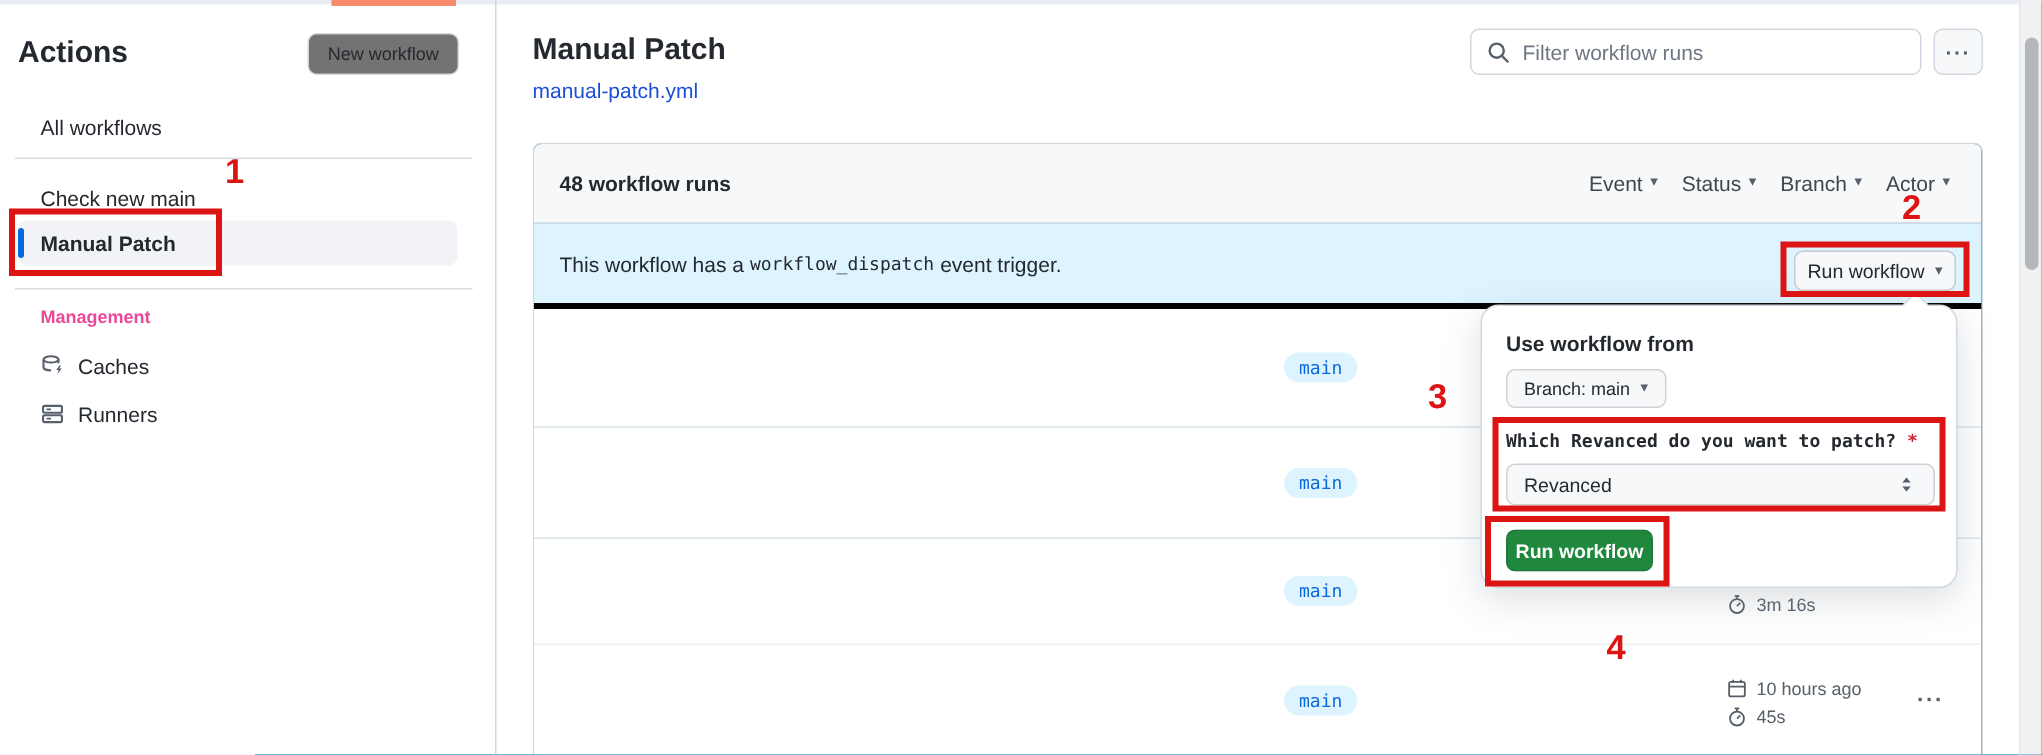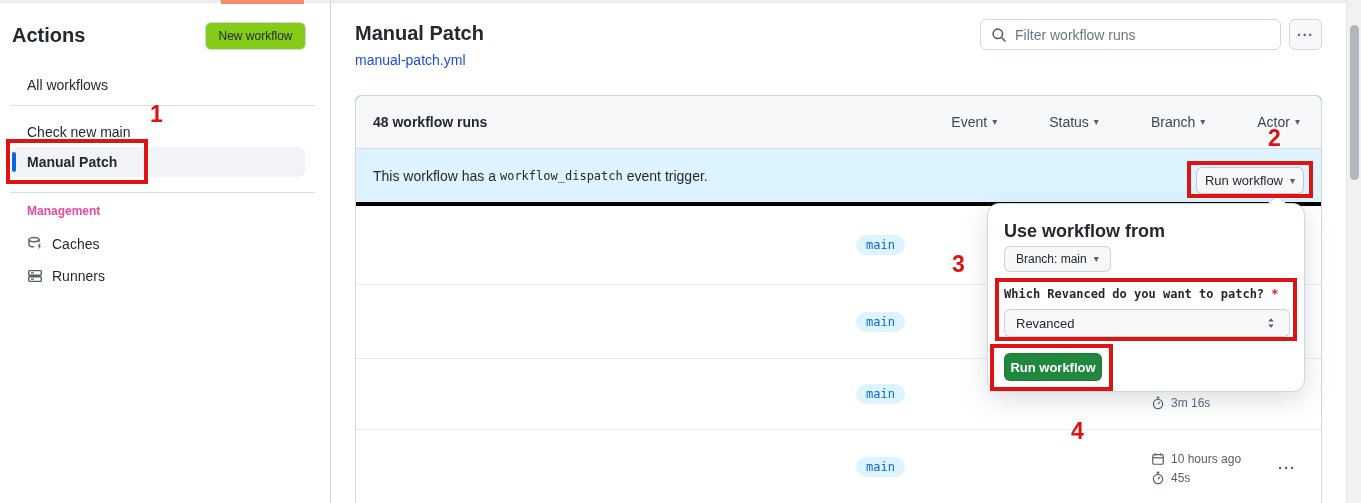--- a/index.html
+++ b/index.html
@@ -12,21 +12,21 @@
   .abs { position:absolute; }
 
   
   .top-strip { left:0; top:0; width:1361px; height:3px; background:#e9edf2; }
   .top-strip-orange { left:221px; top:0; width:83px; height:4px; background:#f98b6d; }
 
   
   .actions-title { left:12px; top:24px; font-size:20px; font-weight:700; }
   .new-workflow-btn { left:205px; top:22px; width:101px; height:28px;
     display:flex; align-items:center; justify-content:center;
-    background:#84cc16; border:1px solid #d0d7de; border-radius:6px;
+    background:#737373; border:1px solid #d0d7de; border-radius:6px;
     font-size:12px; color:#24292f; cursor:pointer; }
   .nav-item { left:27px; font-size:14px; color:#24292f; cursor:pointer; }
   .side-divider { left:10px; width:305px; height:1px; background:#d8dee4; }
   .item-selected { left:12px; top:147px; width:293px; height:30px;
     background:#f1f3f6; border-radius:6px; display:flex; align-items:center;
     padding-left:15px; font-weight:700; font-size:14px; cursor:pointer; }
   .item-accent { position:absolute; left:0; top:5px; width:4px; height:20px;
     background:#0969da; border-radius:2px; }
   .mgmt-header { left:27px; top:204px; font-size:12px; font-weight:700; color:#ec4899; }
   .mgmt-item { left:27px; display:flex; align-items:flex-end; gap:9px; font-size:14px; cursor:pointer; }
@@ -47,21 +47,21 @@
     display:flex; align-items:center; justify-content:center;
     color:#57606a; font-weight:700; letter-spacing:1px; cursor:pointer; }
 
   
   .card { left:355px; top:95px; width:967px; height:408px;
     border:1px solid #d0d7de; border-bottom:none; border-radius:6px 6px 0 0;
     background:#0369a1; overflow:hidden; }
   .card-header { height:53px; background:#f6f8fa; border-bottom:1px solid #d8dee4;
     display:flex; align-items:center; padding:0 17px; }
   .runs-count { font-weight:700; font-size:14px; }
-  .filters { margin-left:auto; display:flex; gap:52px; padding-right:4px; }
+  .filters { margin-left:auto; display:flex; gap:16px; padding-right:4px; }
   .filter-dd { display:flex; align-items:center; gap:5px; font-size:14px;
     color:#3f4750; cursor:pointer; }
   .caret { font-size:10px; color:#57606a; line-height:1; }
   .banner { height:57px; background:#ddf4ff; border-bottom:4px solid #000000;
     display:flex; align-items:center; padding:0 17px; font-size:14px; }
   .banner .code { font-family:"DejaVu Sans Mono", monospace; font-size:12px; padding:0 4px; }
   .run-workflow-btn { left:840px; top:71px; width:108px; height:27px;
     background:#f6f8fa; border:1px solid rgba(31,35,40,0.22); border-radius:6px;
     display:flex; align-items:center; justify-content:center; gap:7px;
     font-size:13px; color:#24292f; cursor:pointer; }
@@ -77,21 +77,21 @@
   .row-kebab { position:absolute; left:922px; top:50%; transform:translateY(-50%);
     color:#57606a; font-size:15px; font-weight:700; letter-spacing:1px; cursor:pointer; }
 
   
   .popover { left:987px; top:203px; width:318px; height:189px; background:#fff;
     border:1px solid #d0d7de; border-radius:12px;
     box-shadow:0 8px 24px rgba(140,149,159,0.3); z-index:15; }
   .pop-caret { position:absolute; top:-7px; left:283px; width:12px; height:12px;
     background:#fff; border-left:1px solid #d0d7de; border-top:1px solid #d0d7de;
     transform:rotate(45deg); }
-  .pop-title { position:absolute; left:16px; top:17px; font-size:18px; font-weight:700; }
+  .pop-title { position:absolute; left:16px; top:17px; font-size:14px; font-weight:700; }
   .branch-btn { position:absolute; left:16px; top:42px; height:26px; padding:0 11px;
     background:#f6f8fa; border:1px solid rgba(31,35,40,0.18); border-radius:6px;
     display:flex; align-items:center; gap:7px; font-size:12px; cursor:pointer; }
   .pop-label { position:absolute; left:16px; top:83px;
     font-family:"DejaVu Sans Mono", monospace; font-weight:700; font-size:12px; }
   .pop-label .req { color:#cf222e; }
   .pop-select { position:absolute; left:16px; top:105px; width:286px; height:28px;
     background:#f6f8fa; border:1px solid rgba(31,35,40,0.18); border-radius:6px;
     display:flex; align-items:center; padding:0 11px; font-size:13px; cursor:pointer; }
   .pop-select svg { margin-left:auto; color:#57606a; }

